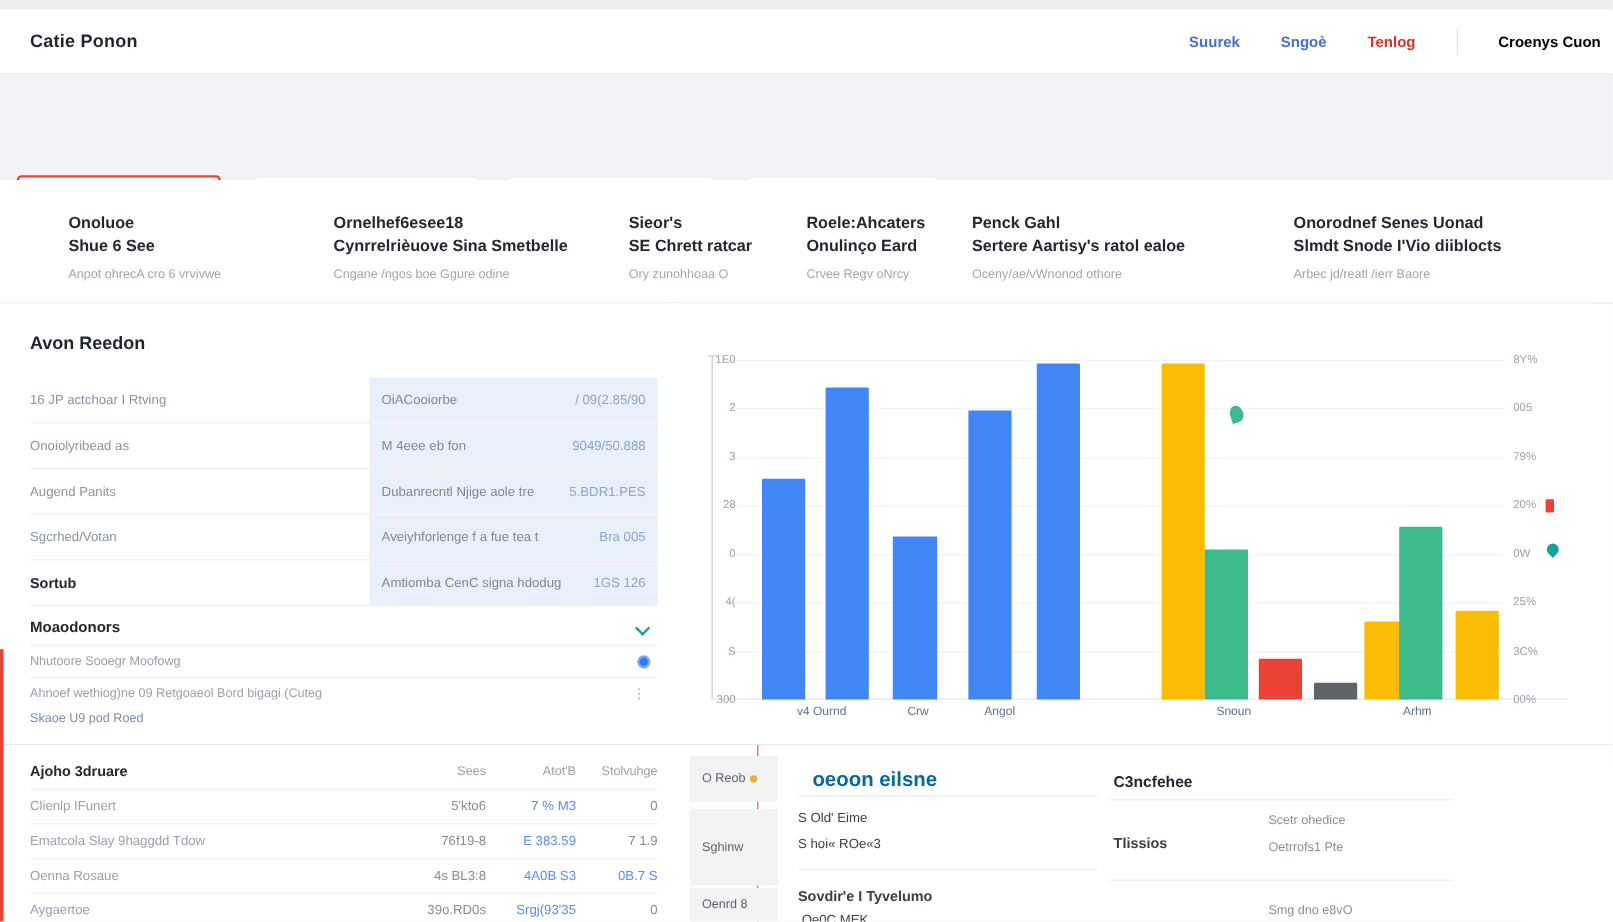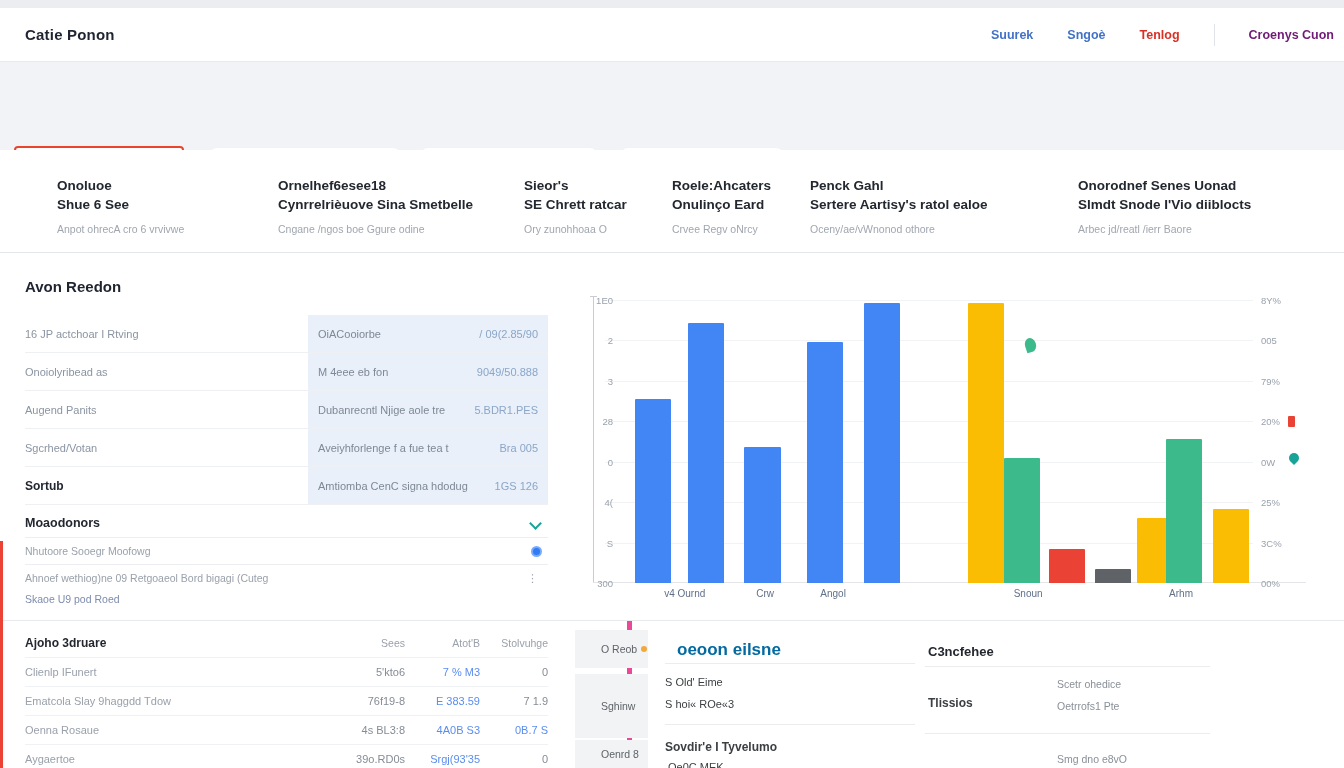--- a/index.html
+++ b/index.html
@@ -70,33 +70,33 @@
   .y-axis::before { content:""; position:absolute; left:-3px; top:-1px; width:7px; height:1px; background:#c9cdd2; }
   .bar { position:absolute; bottom:0; border-radius:1px 1px 0 0; }
   .tick-l { position:absolute; font-size:9.5px; color:#9aa2ad; right:716px; transform:translateY(-50%); }
   .tick-r { position:absolute; font-size:9.5px; color:#9aa2ad; left:705px; transform:translateY(-50%); }
   .x-label { position:absolute; top:335px; font-size:10px; color:#5f7089; transform:translateX(-50%); white-space:nowrap; }
   .mark-sq { position:absolute; left:732px; top:163px; width:7px; height:11px; background:#ea4335; border-radius:1px; }
   .mark-pin { position:absolute; left:733px; top:200px; width:10px; height:10px; background:#17a398; border-radius:50% 50% 50% 0; transform:rotate(-45deg); }
 
   
   .bottom-divider { position:absolute; left:0; top:620px; width:1344px; height:1px; background:#e8eaed; }
-  .bl-table { position:absolute; left:0; top:621px; width:632px; height:147px; background:#fff; border-right:5px solid #ec4899; }
+  .bl-table { position:absolute; left:0; top:621px; width:632px; height:147px; background:#fff; border-right:1px solid #ec4899; }
   .bl-head, .bl-row { position:absolute; left:25px; width:523px; display:flex; align-items:center; height:29px; }
   .bl-row { border-top:1px solid #f0f1f4; }
   .bl-c1 { width:300px; font-size:11px; color:#9aa1ab; white-space:nowrap; overflow:hidden; }
   .bl-c2 { width:80px; text-align:right; font-size:11px; color:#868c95; }
   .bl-c3 { width:75px; text-align:right; font-size:11px; color:#5b8def; }
   .bl-c4 { flex:1; text-align:right; font-size:11px; color:#868c95; }
   .bl-c4.blue { color:#5b8def; }
   .bl-head .bl-c1 { font-size:12px; font-weight:bold; color:#23272f; }
   .bl-head .bl-c2, .bl-head .bl-c3, .bl-head .bl-c4 { color:#9aa1ab; font-size:10.5px; }
 
   .tabs-panel { position:absolute; left:575px; top:628px; width:340px; height:140px; }
-  .tab-block { position:absolute; left:0; width:73px; background:#f1f3f4; display:flex; align-items:center; padding-left:26px; font-size:10.5px; color:#5f6368;text-align:center; }
+  .tab-block { position:absolute; left:0; width:73px; background:#f1f3f4; display:flex; align-items:center; padding-left:10px; font-size:10.5px; color:#5f6368;text-align:center; }
   .tab-dot { width:6px; height:6px; border-radius:50%; background:#f2a93b; margin-left:4px; }
   .tp-title { position:absolute; left:90px; top:12px; font-size:17px; font-weight:bold; color:#0369a1;margin-left:12px; }
   .tp-hr { position:absolute; left:90px; width:250px; height:1px; background:#ececef; }
   .tp-line { position:absolute; left:90px; font-size:11px; color:#3c4043; white-space:nowrap; }
   .tp-line.bold { font-weight:bold; font-size:12px; }
 
   .right-info { position:absolute; left:925px; top:628px; width:419px; height:140px; }
   .ri-title { position:absolute; left:3px; top:16px; font-size:13px; font-weight:bold; color:#23272f; }
   .ri-hr { position:absolute; left:0; width:285px; height:1px; background:#ececef; }
   .ri-label { position:absolute; left:3px; top:68px; font-size:12px; font-weight:bold; color:#3c4043; }
@@ -109,21 +109,21 @@
 
   <div class="top-strip"></div>
 
   <div class="header">
     <div class="brand">Catie Ponon</div>
     <div class="nav">
       <span class="nav-item" style="color: rgb(66, 114, 200);">Suurek</span>
       <span class="nav-item" style="color: rgb(66, 114, 200);">Sngoè</span>
       <span class="nav-item" style="color: rgb(217, 48, 37);">Tenlog</span>
       <span class="nav-sep"></span>
-      <span class="nav-item" style="color: #701a75;">Croenys Cuon</span>
+      <span class="nav-item" style="color: #000000;">Croenys Cuon</span>
     </div>
   </div>
 
   <div class="cards-band">
     <div class="card highlight" style="left:14px; top:84px; width:170px; height:52px;">
       <div class="card-top">
         <span class="card-title">Stes Cash. a</span>
         <span class="card-icon" style="color:#7aa0c0">✓</span>
       </div>
       <div class="card-sub">Adeiu Svhymgmon te</div>

